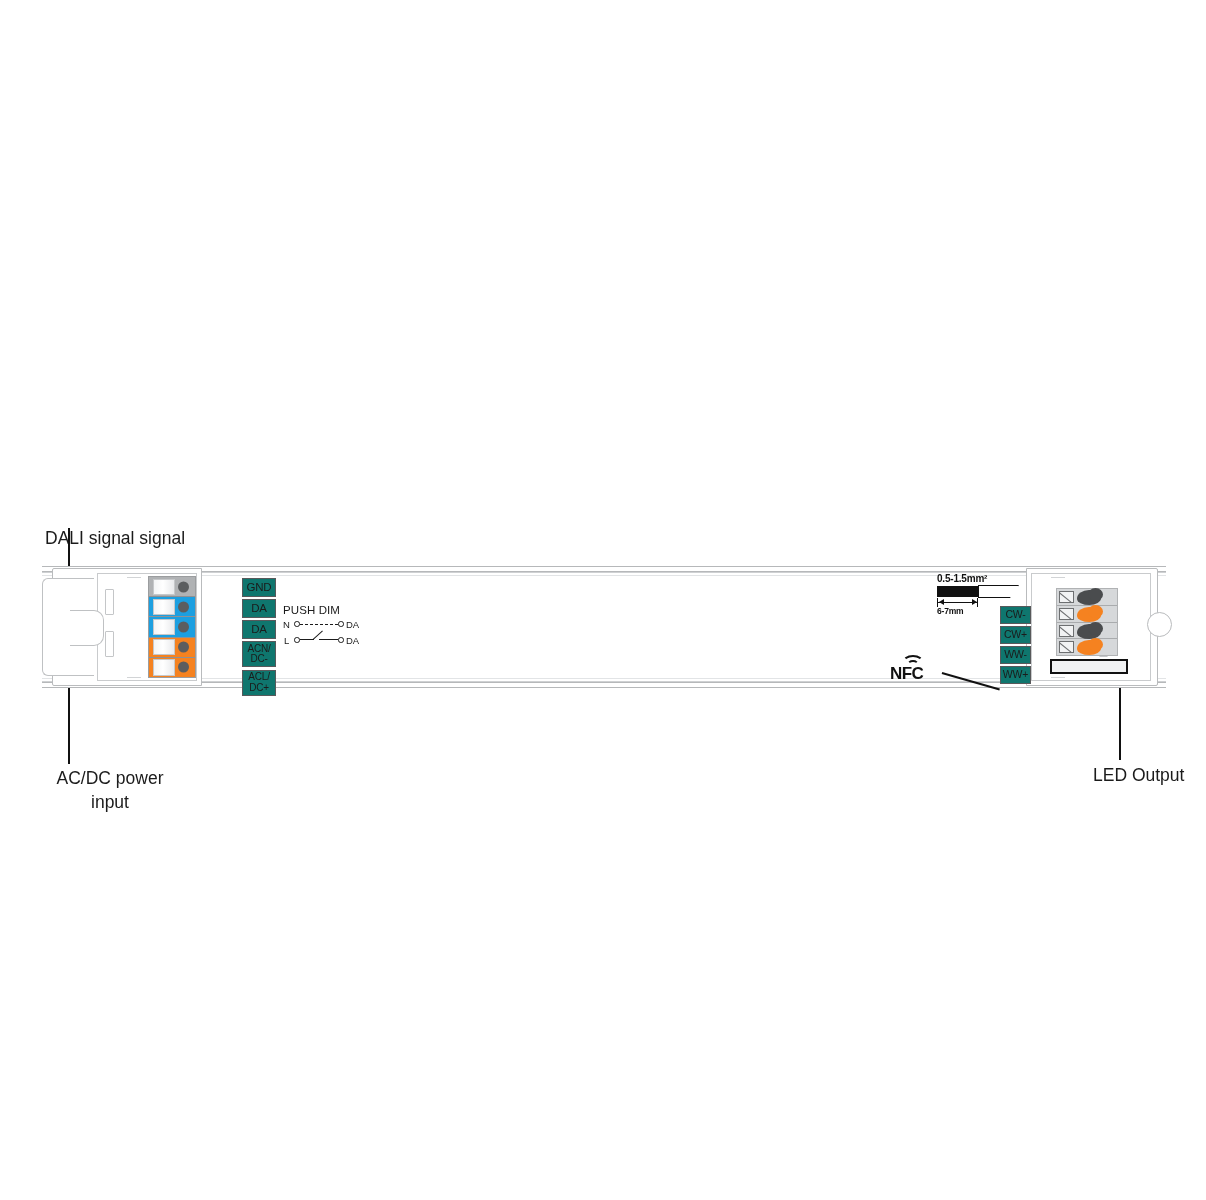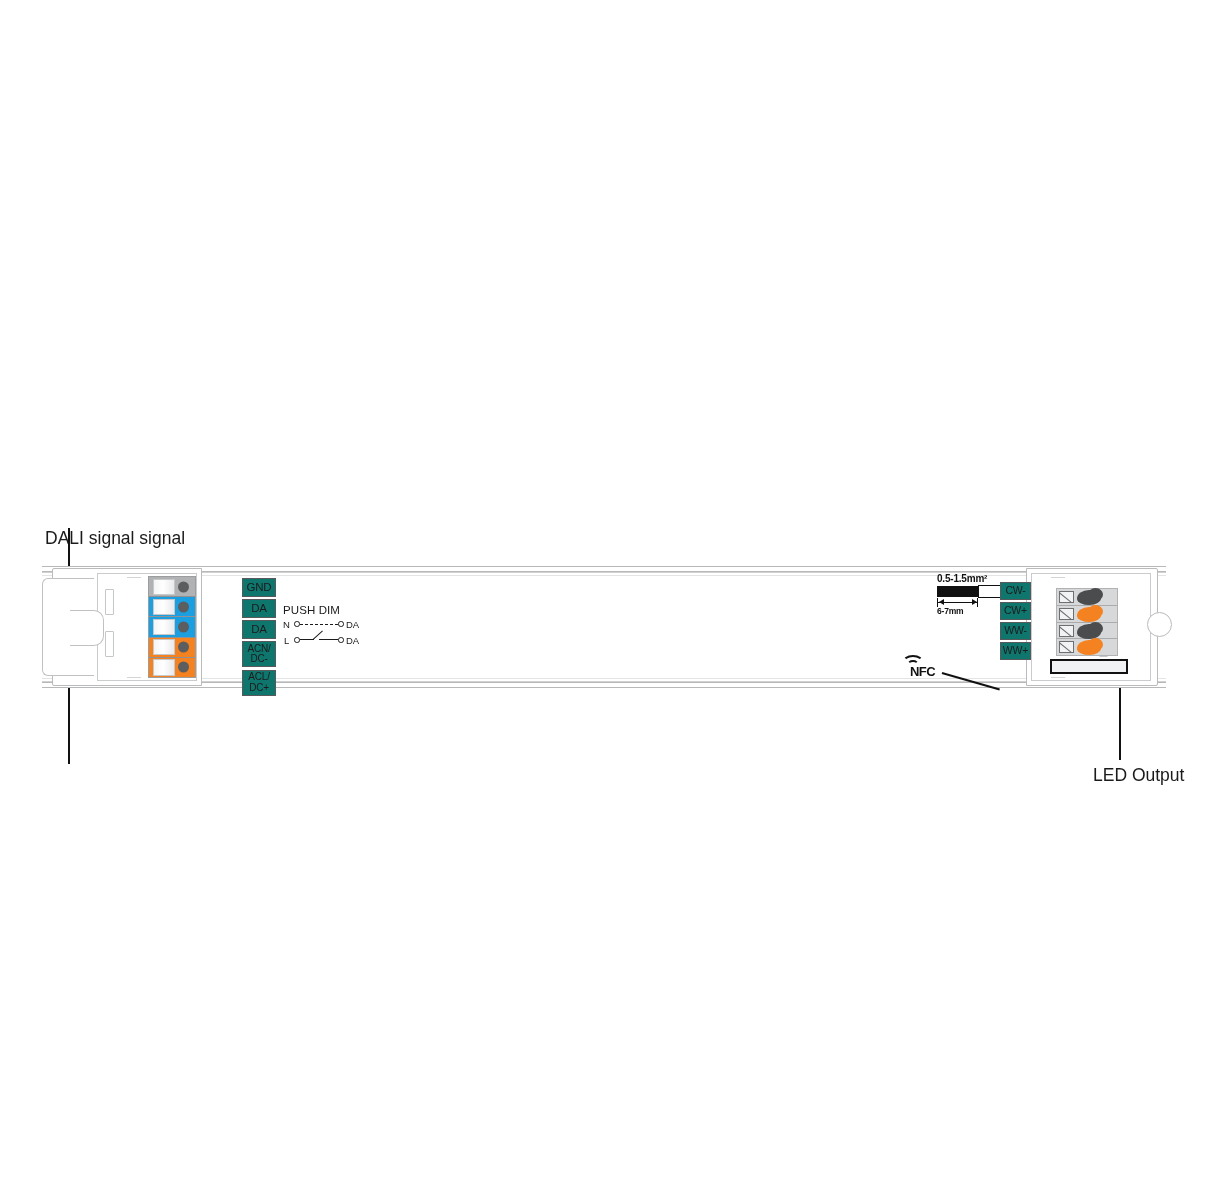--- a/index.html
+++ b/index.html
@@ -377,25 +377,24 @@
     position: absolute;
     left: 848px;
     top: 88px;
     width: 48px;
     height: 30px;
   }
   #nfc-text {
     position: absolute;
     left: 0;
     top: 10px;
-    font-size: 13px;
+    font-size: 17px;
     font-weight: bold;
     letter-spacing: -0.6px;
     color: #111;
-    margin-left: 20px;
   }
   .nfc-arc {
     position: absolute;
     border: 2.1px solid #111;
     border-bottom-color: transparent;
     border-left-color: transparent;
     border-right-color: transparent;
     border-radius: 50%;
     box-sizing: border-box;
   }
@@ -484,21 +483,21 @@
     border: 1.3px solid #b9bbbd;
     border-radius: 50%;
     background: #fff;
     box-sizing: border-box;
   }
 
   
   #labels-right {
     position: absolute;
     left: 958px;
-    top: 16px;
+    top: 40px;
     width: 31px;
   }
   #labels-right .pinbox {
     font-size: 10.5px;
     padding: 2px 1px;
     margin-bottom: 2.5px;
   }
 
   
   .tick-mark {
@@ -518,20 +517,22 @@
     <div>DALI signal signal</div>
     <div>AC Push input</div>
   </div>
 
   <div class="leader leader-v" style="left:68px; top:528px; height:88px;"></div>
   <div class="leader leader-h" style="left:68px; top:615px; width:82px;"></div>
 
   <div class="leader leader-h" style="left:68px; top:660px; width:82px;"></div>
   <div class="leader leader-v" style="left:68px; top:660px; height:104px;"></div>
 
+  <div class="callout" id="callout-power">AC/DC power
+input</div>
 
   <div class="leader leader-h" style="left:1043px; top:638px; width:77px;"></div>
   <div class="leader leader-v" style="left:1119px; top:638px; height:122px;"></div>
 
   <div class="callout" id="callout-led">LED Output</div>
 
   <div id="driver">
 
     <div class="rail" id="rail-top"></div>
     <div class="rail" id="rail-bottom"></div>

